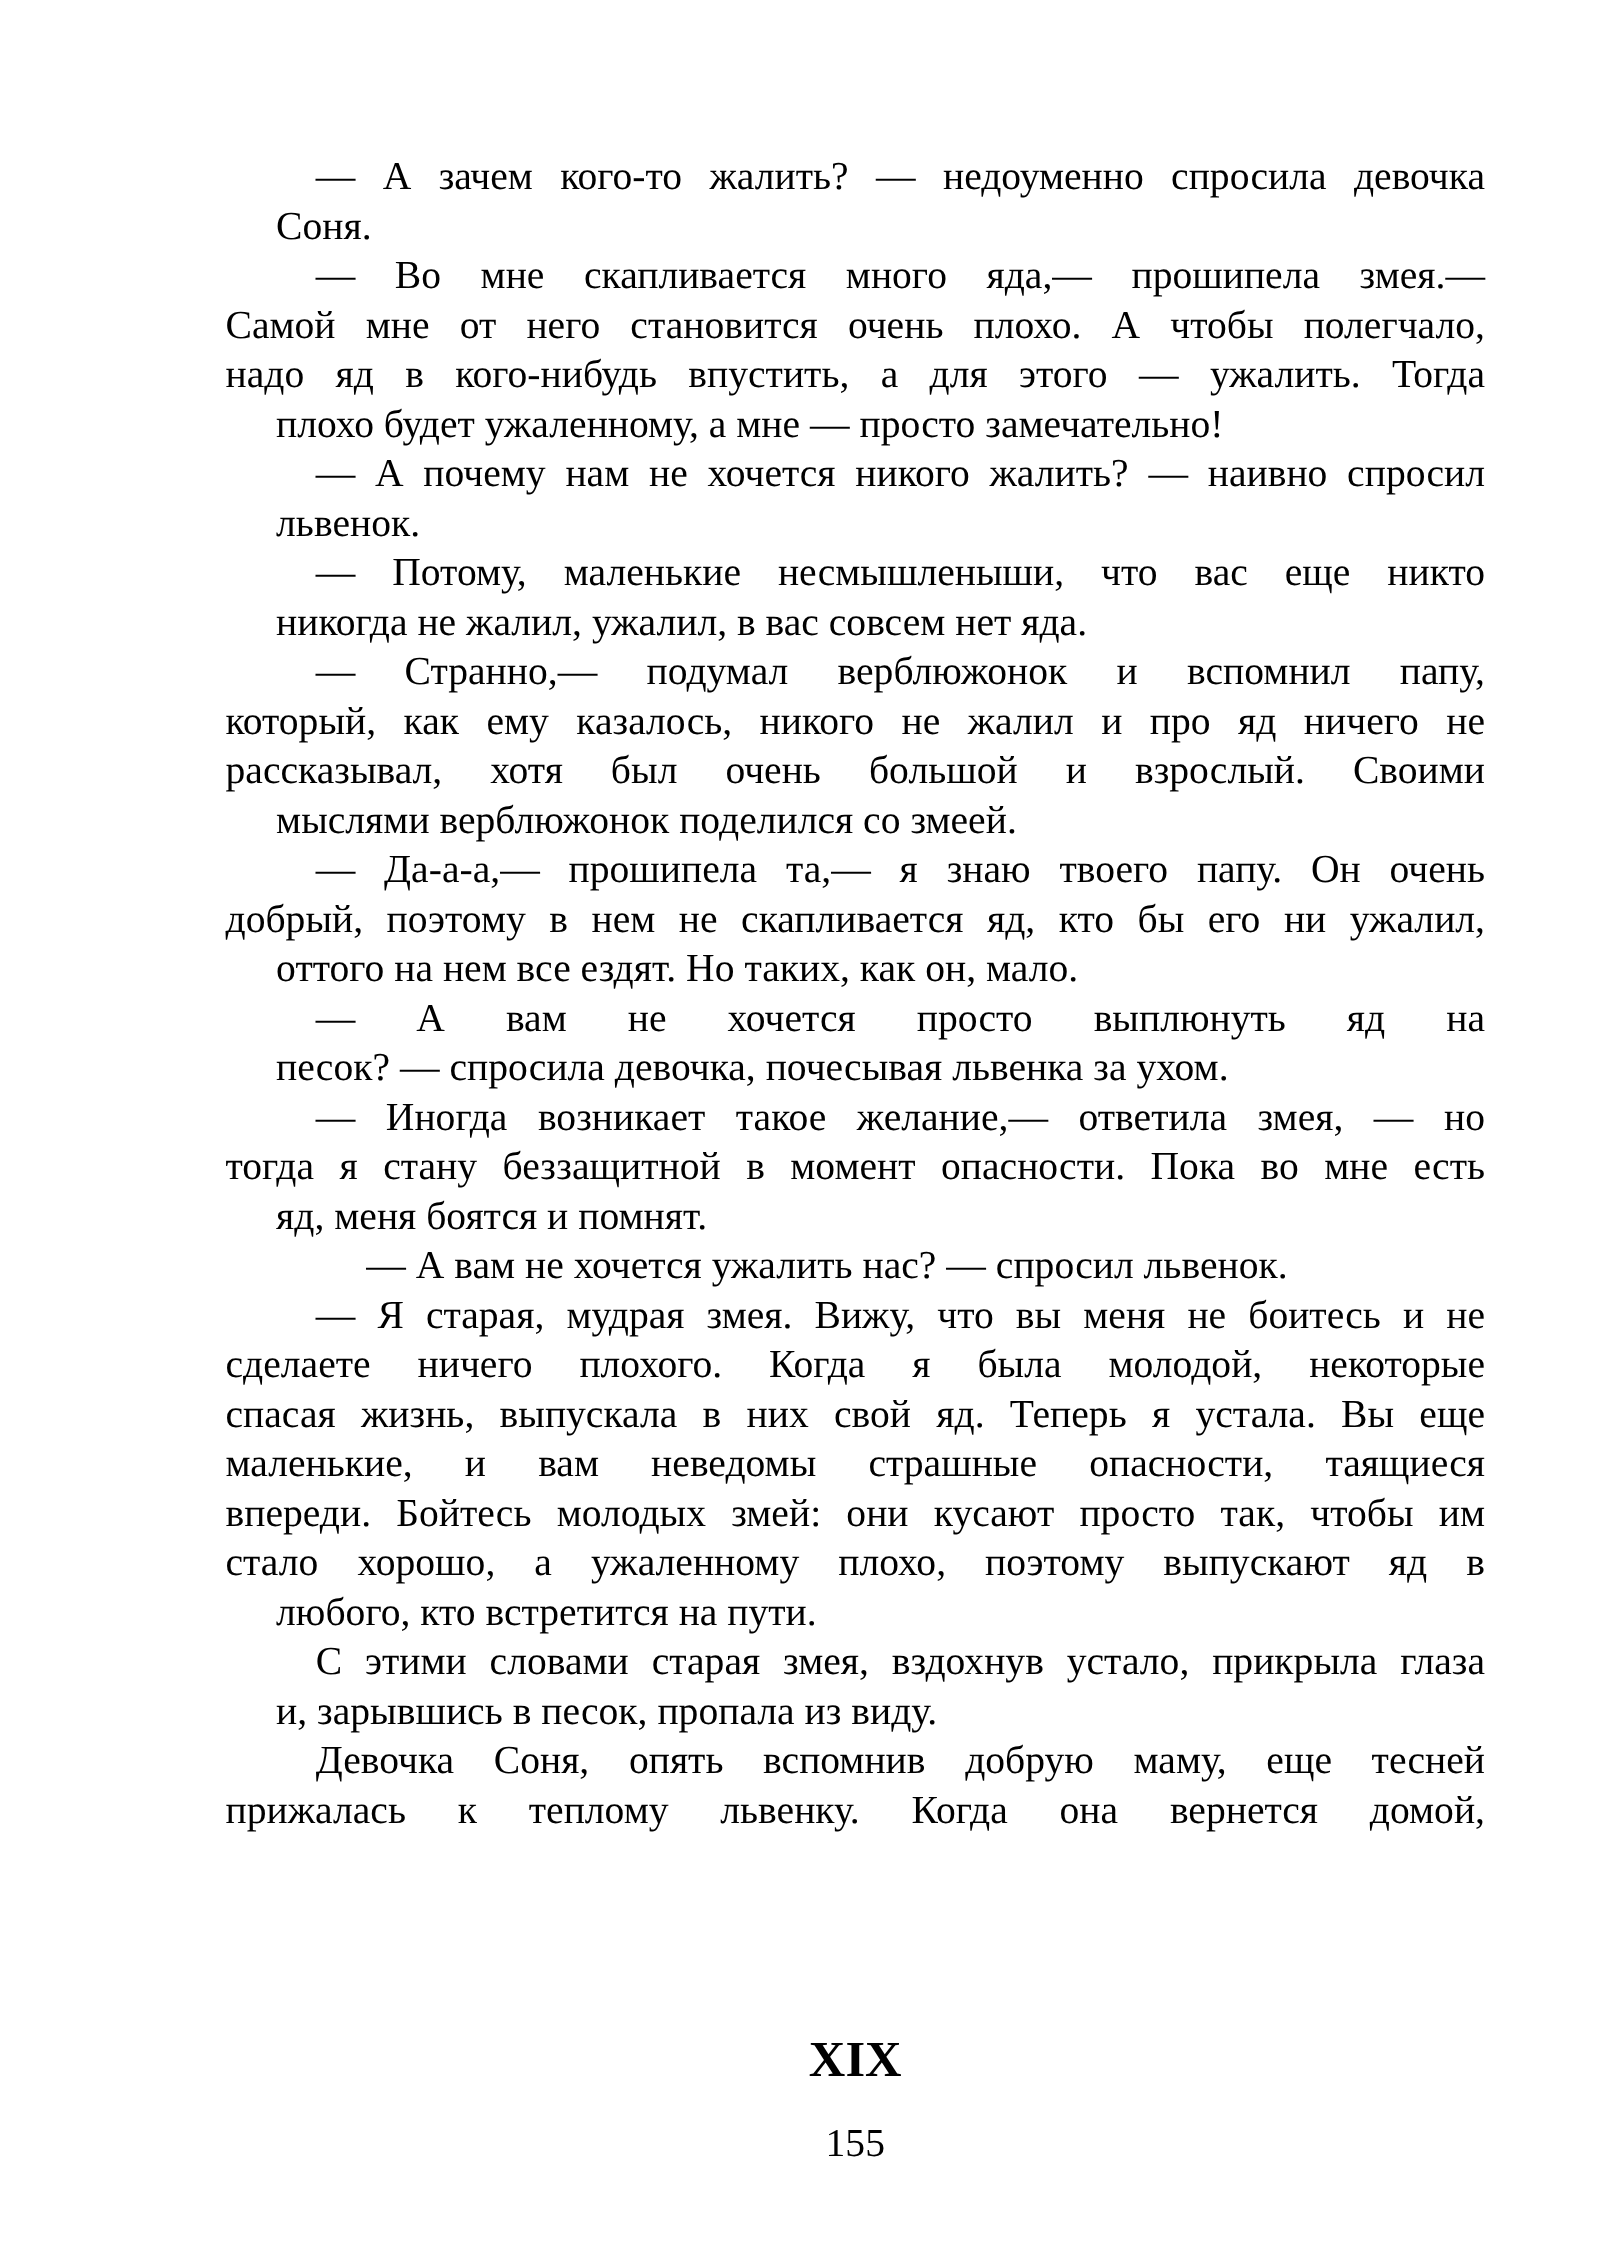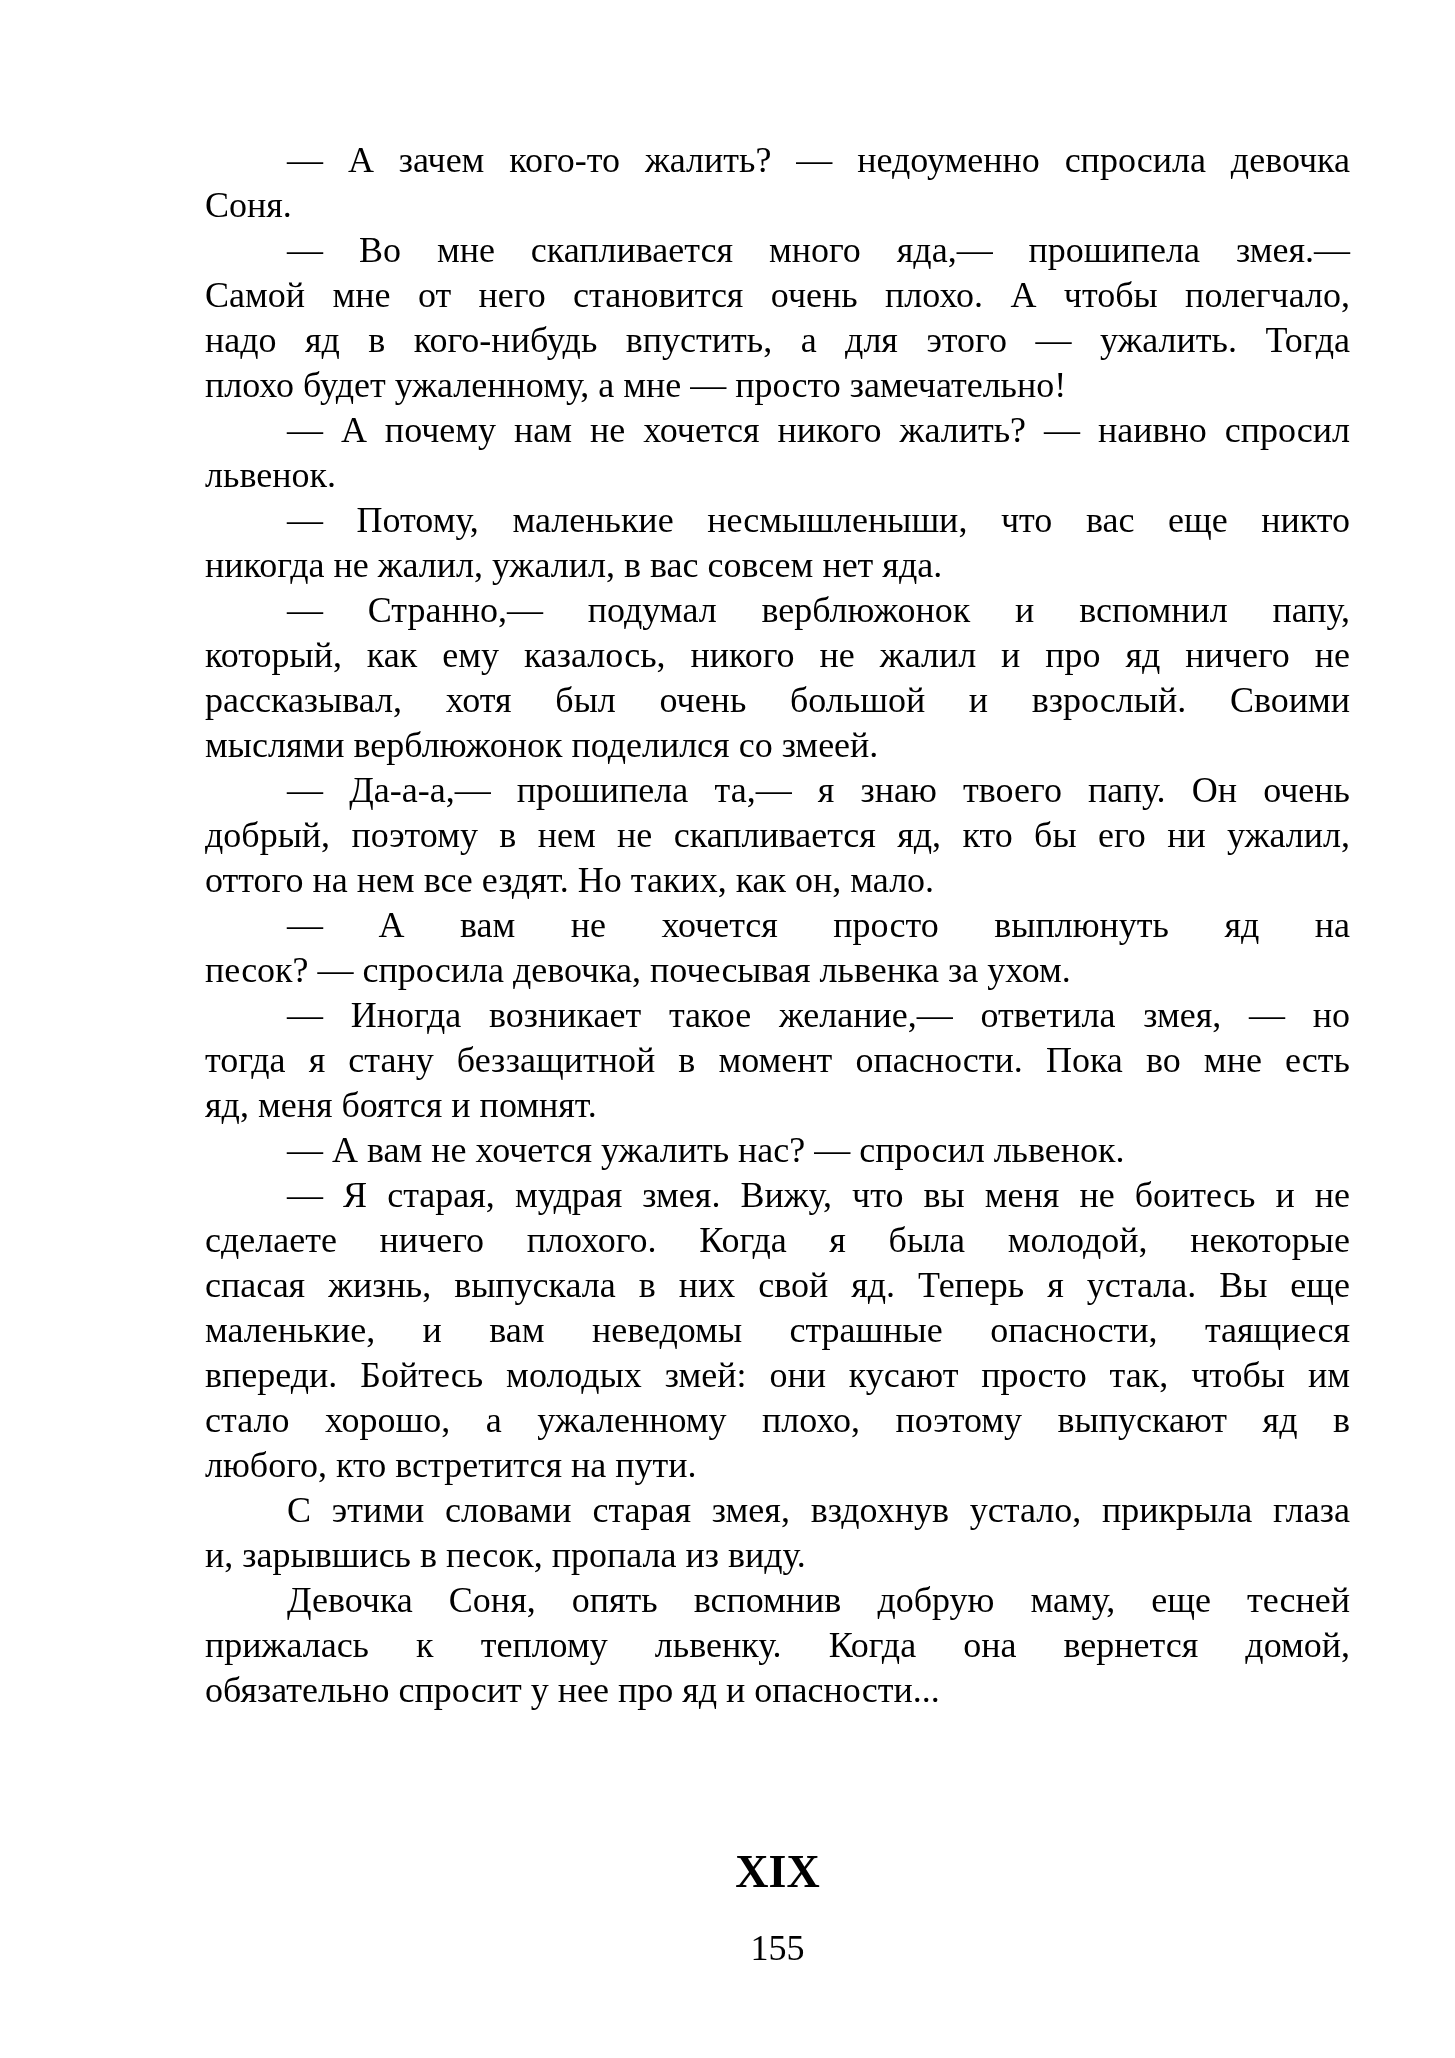--- a/index.html
+++ b/index.html
@@ -26,21 +26,21 @@
   }
   .line {
     height: 45px;
     line-height: 45px;
     text-align: justify;
     text-align-last: justify;
     text-justify: inter-word;
     overflow: visible;
   }
   .line.first { padding-left: 82px; }
-  .line.last { text-align-last: left; }
+  .line.last { text-align-last: left; margin-left: 46px; }
   .section-heading {
     position: absolute;
     left: 205px; top: 1844px;
     width: 1145px;
     text-align: center;
     font-size: 46px;
     font-weight: bold;
     line-height: 56px;
   }
   .page-number {
@@ -84,17 +84,16 @@
       <div class="line">сделаете ничего плохого. Когда я была молодой, некоторые</div>
       <div class="line">спасая жизнь, выпускала в них свой яд. Теперь я устала. Вы еще</div>
       <div class="line">маленькие, и вам неведомы страшные опасности, таящиеся</div>
       <div class="line">впереди. Бойтесь молодых змей: они кусают просто так, чтобы им</div>
       <div class="line">стало хорошо, а ужаленному плохо, поэтому выпускают яд в</div>
       <div class="line last">любого, кто встретится на пути.</div>
       <div class="line first">С этими словами старая змея, вздохнув устало, прикрыла глаза</div>
       <div class="line last">и, зарывшись в песок, пропала из виду.</div>
       <div class="line first">Девочка Соня, опять вспомнив добрую маму, еще тесней</div>
       <div class="line">прижалась к теплому львенку. Когда она вернется домой,</div>
-      <div class="line last">обязательно спросит у нее про яд и опасности...</div>
     </div>
   <div class="section-heading">XIX</div>
   <div class="page-number">155</div>
 </div>
 
 </body></html>

